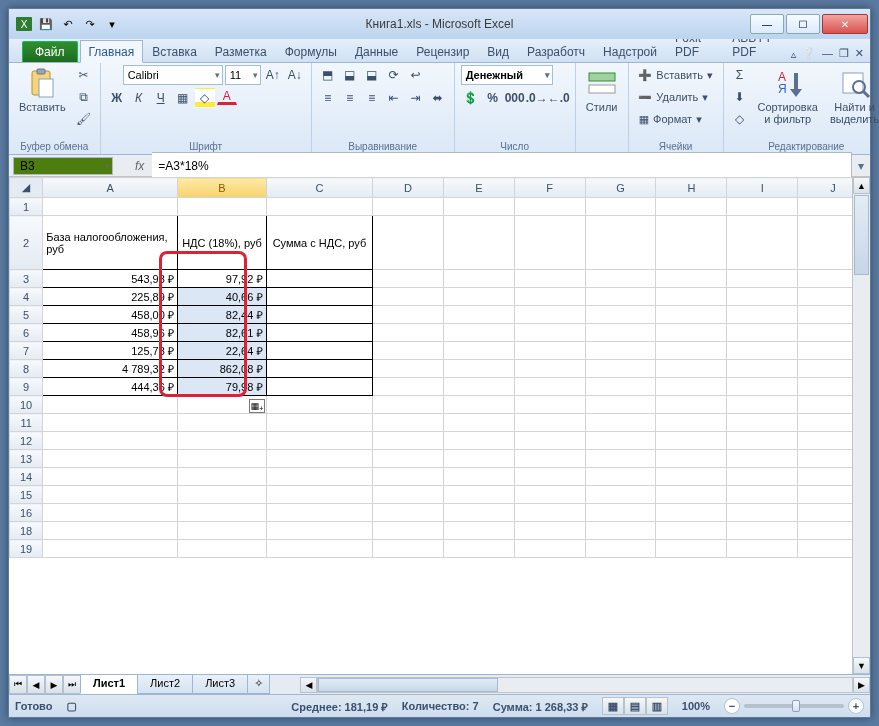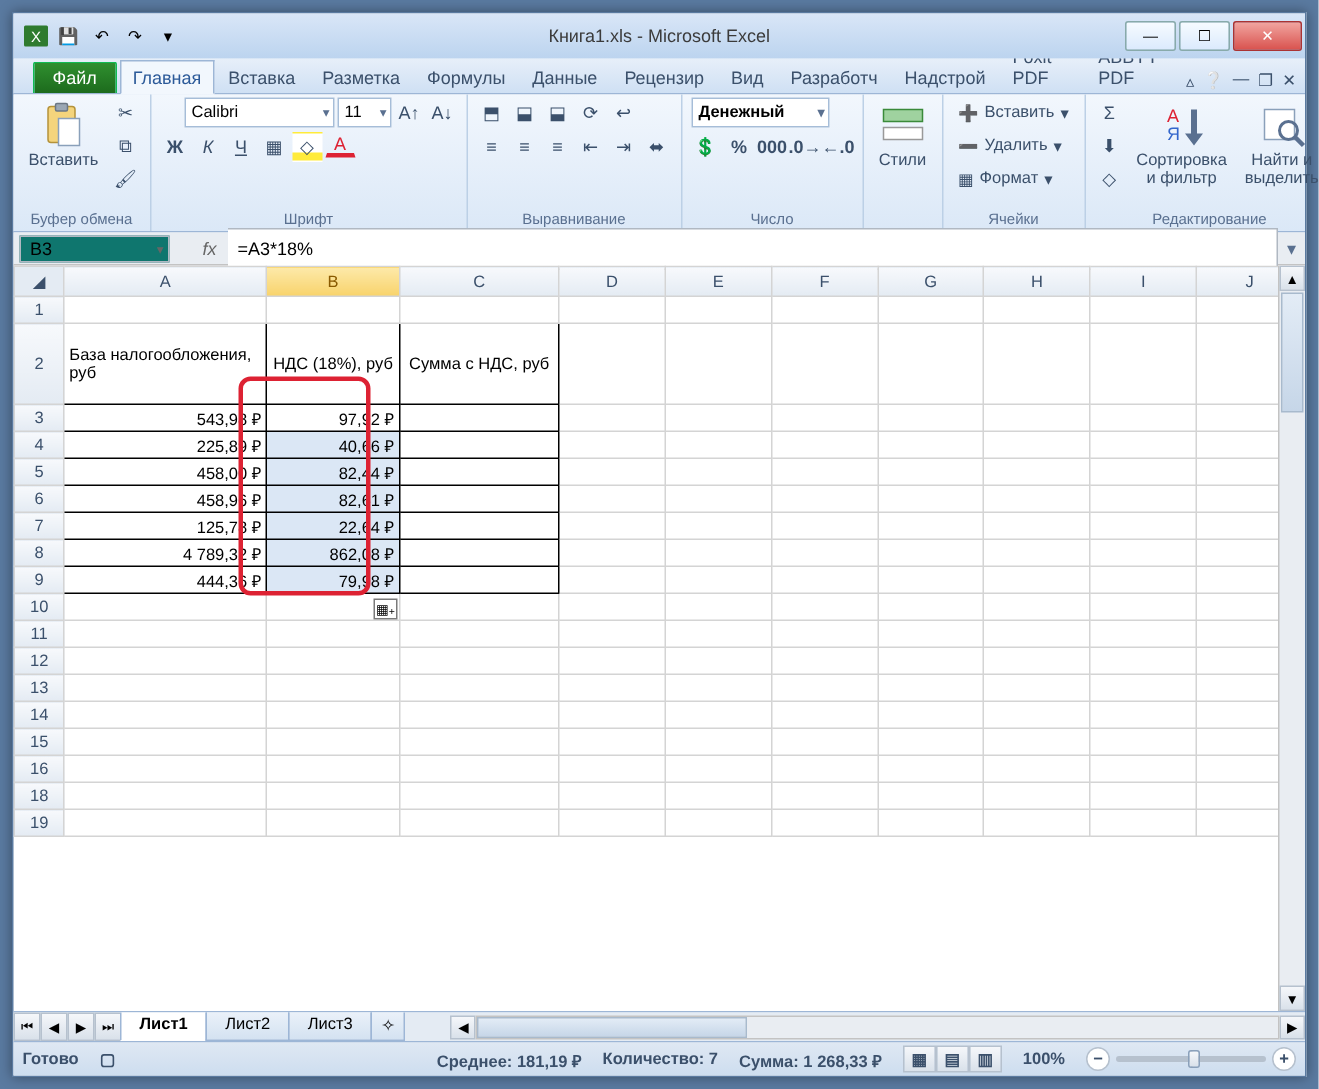--- a/index.html
+++ b/index.html
@@ -29,21 +29,21 @@
   .bigbtn svg, .bigbtn .ico { width:32px; height:32px; }
   .smallcol { display:flex; flex-direction:column; gap:2px; }
   .smallbtn { height:20px; display:flex; align-items:center; gap:4px; font-size:11px; color:#3b506b; padding:0 4px;}
   .fontsel { display:flex; gap:2px;padding-left:16px;}
   .combo { border:1px solid #a6bdd8; background:#fff; height:20px; font-size:11px; padding:0 14px 0 4px; position:relative; display:flex; align-items:center;}
   .combo::after { content:"▾"; position:absolute; right:2px; font-size:9px; color:#5a7090;}
   .btnrow { display:flex; gap:2px;}
   .ibtn { width:20px; height:20px; border:1px solid transparent; display:flex;align-items:center;justify-content:center; font-size:12px; color:#3b506b;}
   
   .formulabar { height:22px; border-bottom:1px solid #c3c3c3; background:#e9edf2; display:flex; align-items:center; font-size:12px;}
-  .namebox { width:100px; border:1px solid #b0b8c2; background:#0f766e; height:18px; margin-left:4px; padding:0 16px 0 6px; display:flex; align-items:center; position:relative;}
+  .namebox { width:100px; border:1px solid #b0b8c2; background:#4d7c0f; height:18px; margin-left:4px; padding:0 16px 0 6px; display:flex; align-items:center; position:relative;}
   .namebox::after{content:"▾"; position:absolute; right:3px; font-size:9px; color:#666;}
   .fx { margin:0 8px 0 22px; color:#666; font-style:italic;}
   .formula-input { flex:1; border:1px solid #b0b8c2; border-left:none; background:#fff; height:28px; padding:0 6px; display:flex; align-items:center;}
   
   .grid-wrap { flex:1; display:flex; overflow:hidden; border-bottom:1px solid #9db6d6;}
   .grid { flex:1; overflow:hidden; position:relative;}
   table.sheet { border-collapse:collapse; table-layout:fixed; font-size:11px; width: 860px;}
   .sheet th, .sheet td { border:1px solid #d4d4d4; height:18px; padding:0 3px; }
   .sheet thead th { background:linear-gradient(#f7f9fc,#e4ebf3); color:#3b506b; font-weight:normal; text-align:center; height:20px;}
   .sheet tbody th { background:linear-gradient(#f7f9fc,#e4ebf3); color:#3b506b; font-weight:normal; text-align:center; width:30px;}

